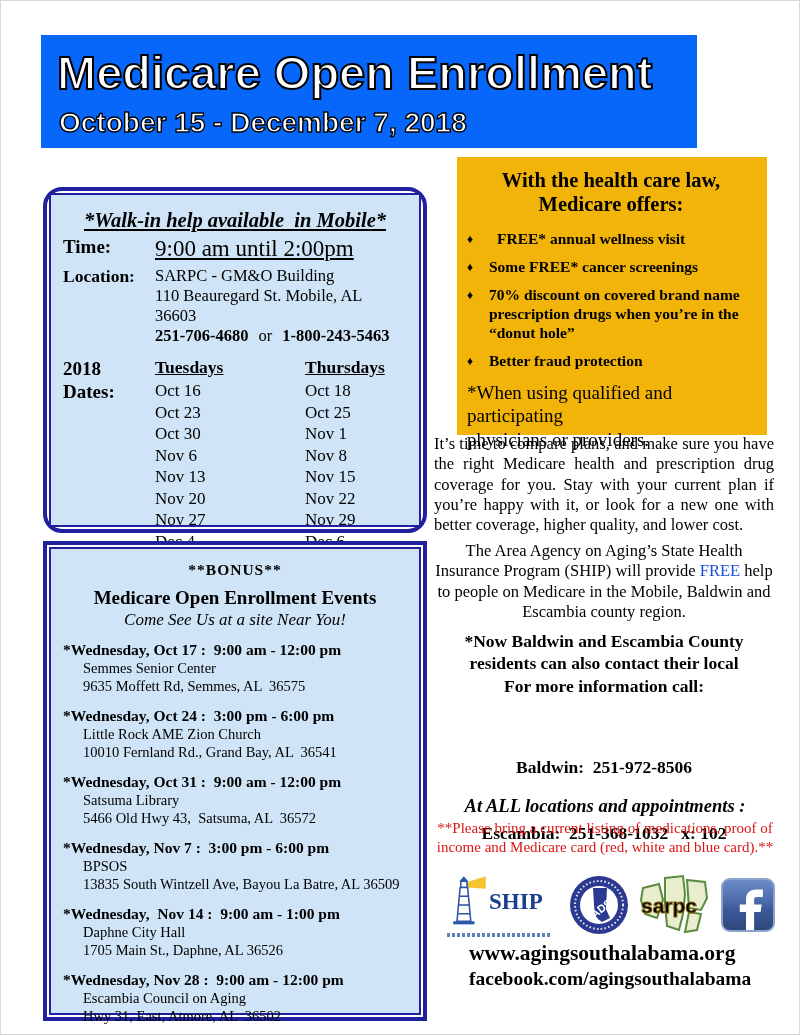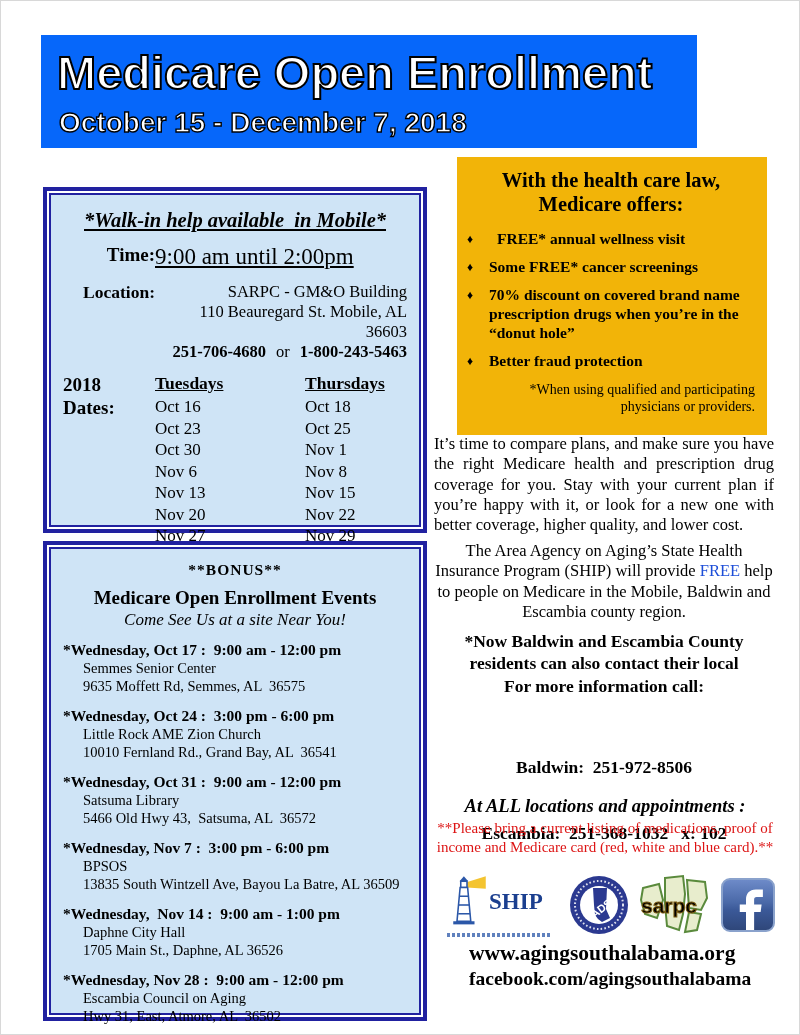--- a/index.html
+++ b/index.html
@@ -12,31 +12,31 @@
   .banner-title { position:absolute; left:16px; top:10px; font-size:47px; font-weight:700; color:#fff; -webkit-text-stroke:2px #000; letter-spacing:0px; }
   .banner-subtitle { position:absolute; left:18px; top:72px; font-size:28px; font-weight:700; color:#fff; -webkit-text-stroke:1.4px #000; }
 
   
   .offers { position:absolute; left:456px; top:156px; width:310px; height:278px; background:#F2B408; padding:12px 12px 8px 10px; }
   .offers-title { text-align:center; font-weight:700; font-size:20.5px; line-height:1.15; }
   .offers-list { list-style:none; margin-top:14px; }
   .offers-list li { display:flex; margin-bottom:9px; font-weight:700; font-size:15.5px; line-height:1.22; }
   .offers-list li .diamond { flex:0 0 22px; font-size:12px; padding-top:2px; text-align:left; }
   .offers-list li.first-indent .bullet-text { padding-left:8px; }
-  .offers-note { margin-top:10px; text-align:right; font-size:14px; line-height:1.25; }
+  .offers-note { margin-top:10px; text-align:left; font-size:19px; line-height:1.25; }
 
   
   .navybox { position:absolute; border:4px solid #2121A0; background:#fff; padding:2px; }
   .navybox-inner { border:2px solid #2121A0; background:#CFE4F6; width:100%; height:100%; padding:10px 12px; }
-  .walkin { left:42px; top:186px; width:384px; height:346px; }
+  .walkin { left:42px; top:186px; width:384px; height:346px;border-radius:19px; }
   .bonus  { left:42px; top:540px; width:384px; height:480px; }
 
   
   .walkin-title { text-align:center; font-size:20.5px; font-weight:700; font-style:italic; text-decoration:underline; white-space:pre-wrap; margin-top:4px; }
-  .row { display:flex; margin-top:12px;text-align:right; }
+  .row { display:flex; margin-top:4px; }
   .row-label { flex:0 0 92px; font-weight:700; font-size:19px; }
   .time-value { font-size:23px; text-decoration:underline; }
   .loc-label { font-size:17.5px; }
   .loc-lines { font-size:16.5px; line-height:1.22; }
   .loc-phone { font-weight:700; }
   .loc-phone .or { font-weight:400; margin:0 10px; }
   .dates-row { display:flex; margin-top:10px; }
   .dates-label div { font-weight:700; font-size:19px; line-height:1.25; }
   .date-col { flex:0 0 150px; font-size:17px; line-height:21.5px; }
   .date-col-header { font-weight:700; font-size:17.5px; text-decoration:underline; margin-bottom:2px; }

